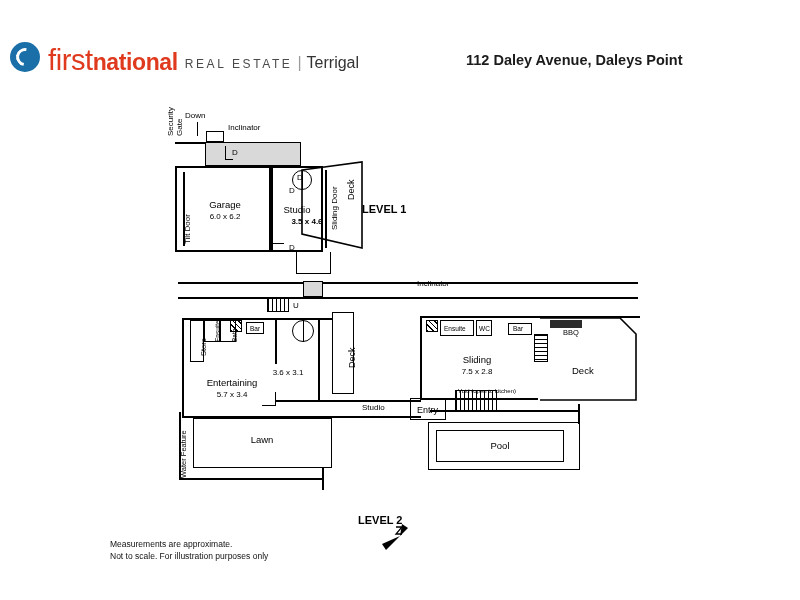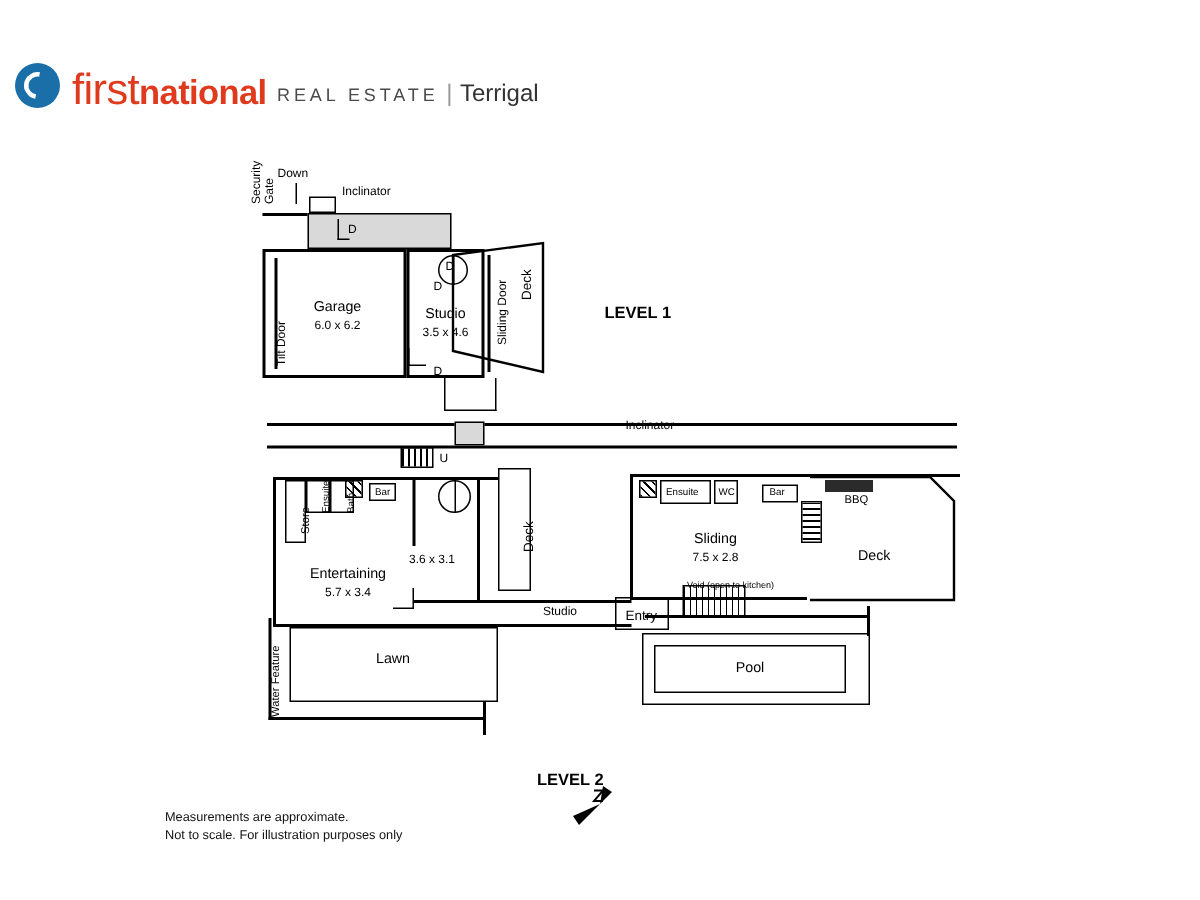--- a/index.html
+++ b/index.html
@@ -178,20 +178,21 @@
 <body>
 
 <div id="page">
 
   <div class="logo-mark"></div>
 
   <div class="brand">
     <span class="first">first</span><span class="national">national</span><span class="realestate">REAL ESTATE</span><span class="sep">|</span><span class="office">Terrigal</span>
   </div>
 
+  <div class="address">112 Daley Avenue, Daleys Point</div>
 
   <div>
 
     <div class="wall" style="left:197px; top:122px; width:1px; height:14px;"></div>
     <div class="lbl" style="left:185px; top:111px;">Down</div>
 
     <div class="lbl" style="left:228px; top:123px;">Inclinator</div>
     <div class="thin" style="left:206px; top:131px; width:18px; height:11px;"></div>
 
     <div class="lbl" style="left:167px; top:136px; width:40px; text-align:left; transform:rotate(-90deg); transform-origin:left top; line-height:1.1;">Security<br>Gate</div>
@@ -203,39 +204,39 @@
 
     <div class="thin" style="left:175px; top:166px; width:96px; height:86px; border-width:2px;"></div>
     <div class="lbl room-name c" style="left:195px; top:200px; width:60px;text-align:center;">Garage</div>
     <div class="lbl room-dim c" style="left:195px; top:212px; width:60px;">6.0 x 6.2</div>
 
     <div class="wall" style="left:183px; top:172px; width:2px; height:74px;"></div>
     <div class="lbl" style="left:183px; top:244px; transform:rotate(-90deg); transform-origin:left top;">Tilt Door</div>
 
     <div class="thin" style="left:271px; top:166px; width:52px; height:86px; border-width:2px;"></div>
     <div class="lbl room-name c" style="left:275px; top:205px; width:44px;">Studio</div>
-    <div class="lbl room-dim c" style="left:275px; top:217px; width:44px;">3.5 x 4.6</div>
+    <div class="lbl room-dim c" style="left:285px; top:217px; width:44px;font-weight:bold;">3.5 x 4.6</div>
 
     <div class="spiral" style="left:292px; top:170px; width:20px; height:20px;"></div>
     <div class="wall" style="left:302px; top:170px; width:1px; height:20px;"></div>
     <div class="lbl" style="left:297px; top:173px;">D</div>
 
     <div class="thin" style="left:272px; top:232px; width:12px; height:12px; border-top:none; border-right:none;"></div>
     <div class="lbl" style="left:289px; top:243px;">D</div>
     <div class="lbl" style="left:289px; top:186px;">D</div>
 
     <div class="lbl" style="left:330px; top:230px; transform:rotate(-90deg); transform-origin:left top;">Sliding Door</div>
     <div class="wall" style="left:325px; top:170px; width:2px; height:78px;"></div>
 
     <svg style="position:absolute; left:300px; top:160px; width:70px; height:100px;">
       <polygon points="2,10 62,2 62,88 2,74" fill="none" stroke="#000" stroke-width="1.6"></polygon>
     </svg>
     <div class="lbl" style="left:346px; top:200px; transform:rotate(-90deg); transform-origin:left top; font-size:9px;">Deck</div>
 
-    <div class="lvl" style="left:362px; top:203px;padding-left:41px;">LEVEL 1</div>
+    <div class="lvl" style="left:362px; top:203px;">LEVEL 1</div>
 
     <div class="wall" style="left:296px; top:252px; width:1px; height:22px;"></div>
     <div class="wall" style="left:330px; top:252px; width:1px; height:22px;"></div>
     <div class="wall" style="left:296px; top:273px; width:35px; height:1px;"></div>
   </div>
 
   <div>
 
     <div class="wall" style="left:178px; top:282px; width:460px; height:1.5px;"></div>
     <div class="wall" style="left:178px; top:297px; width:460px; height:1.5px;"></div>

